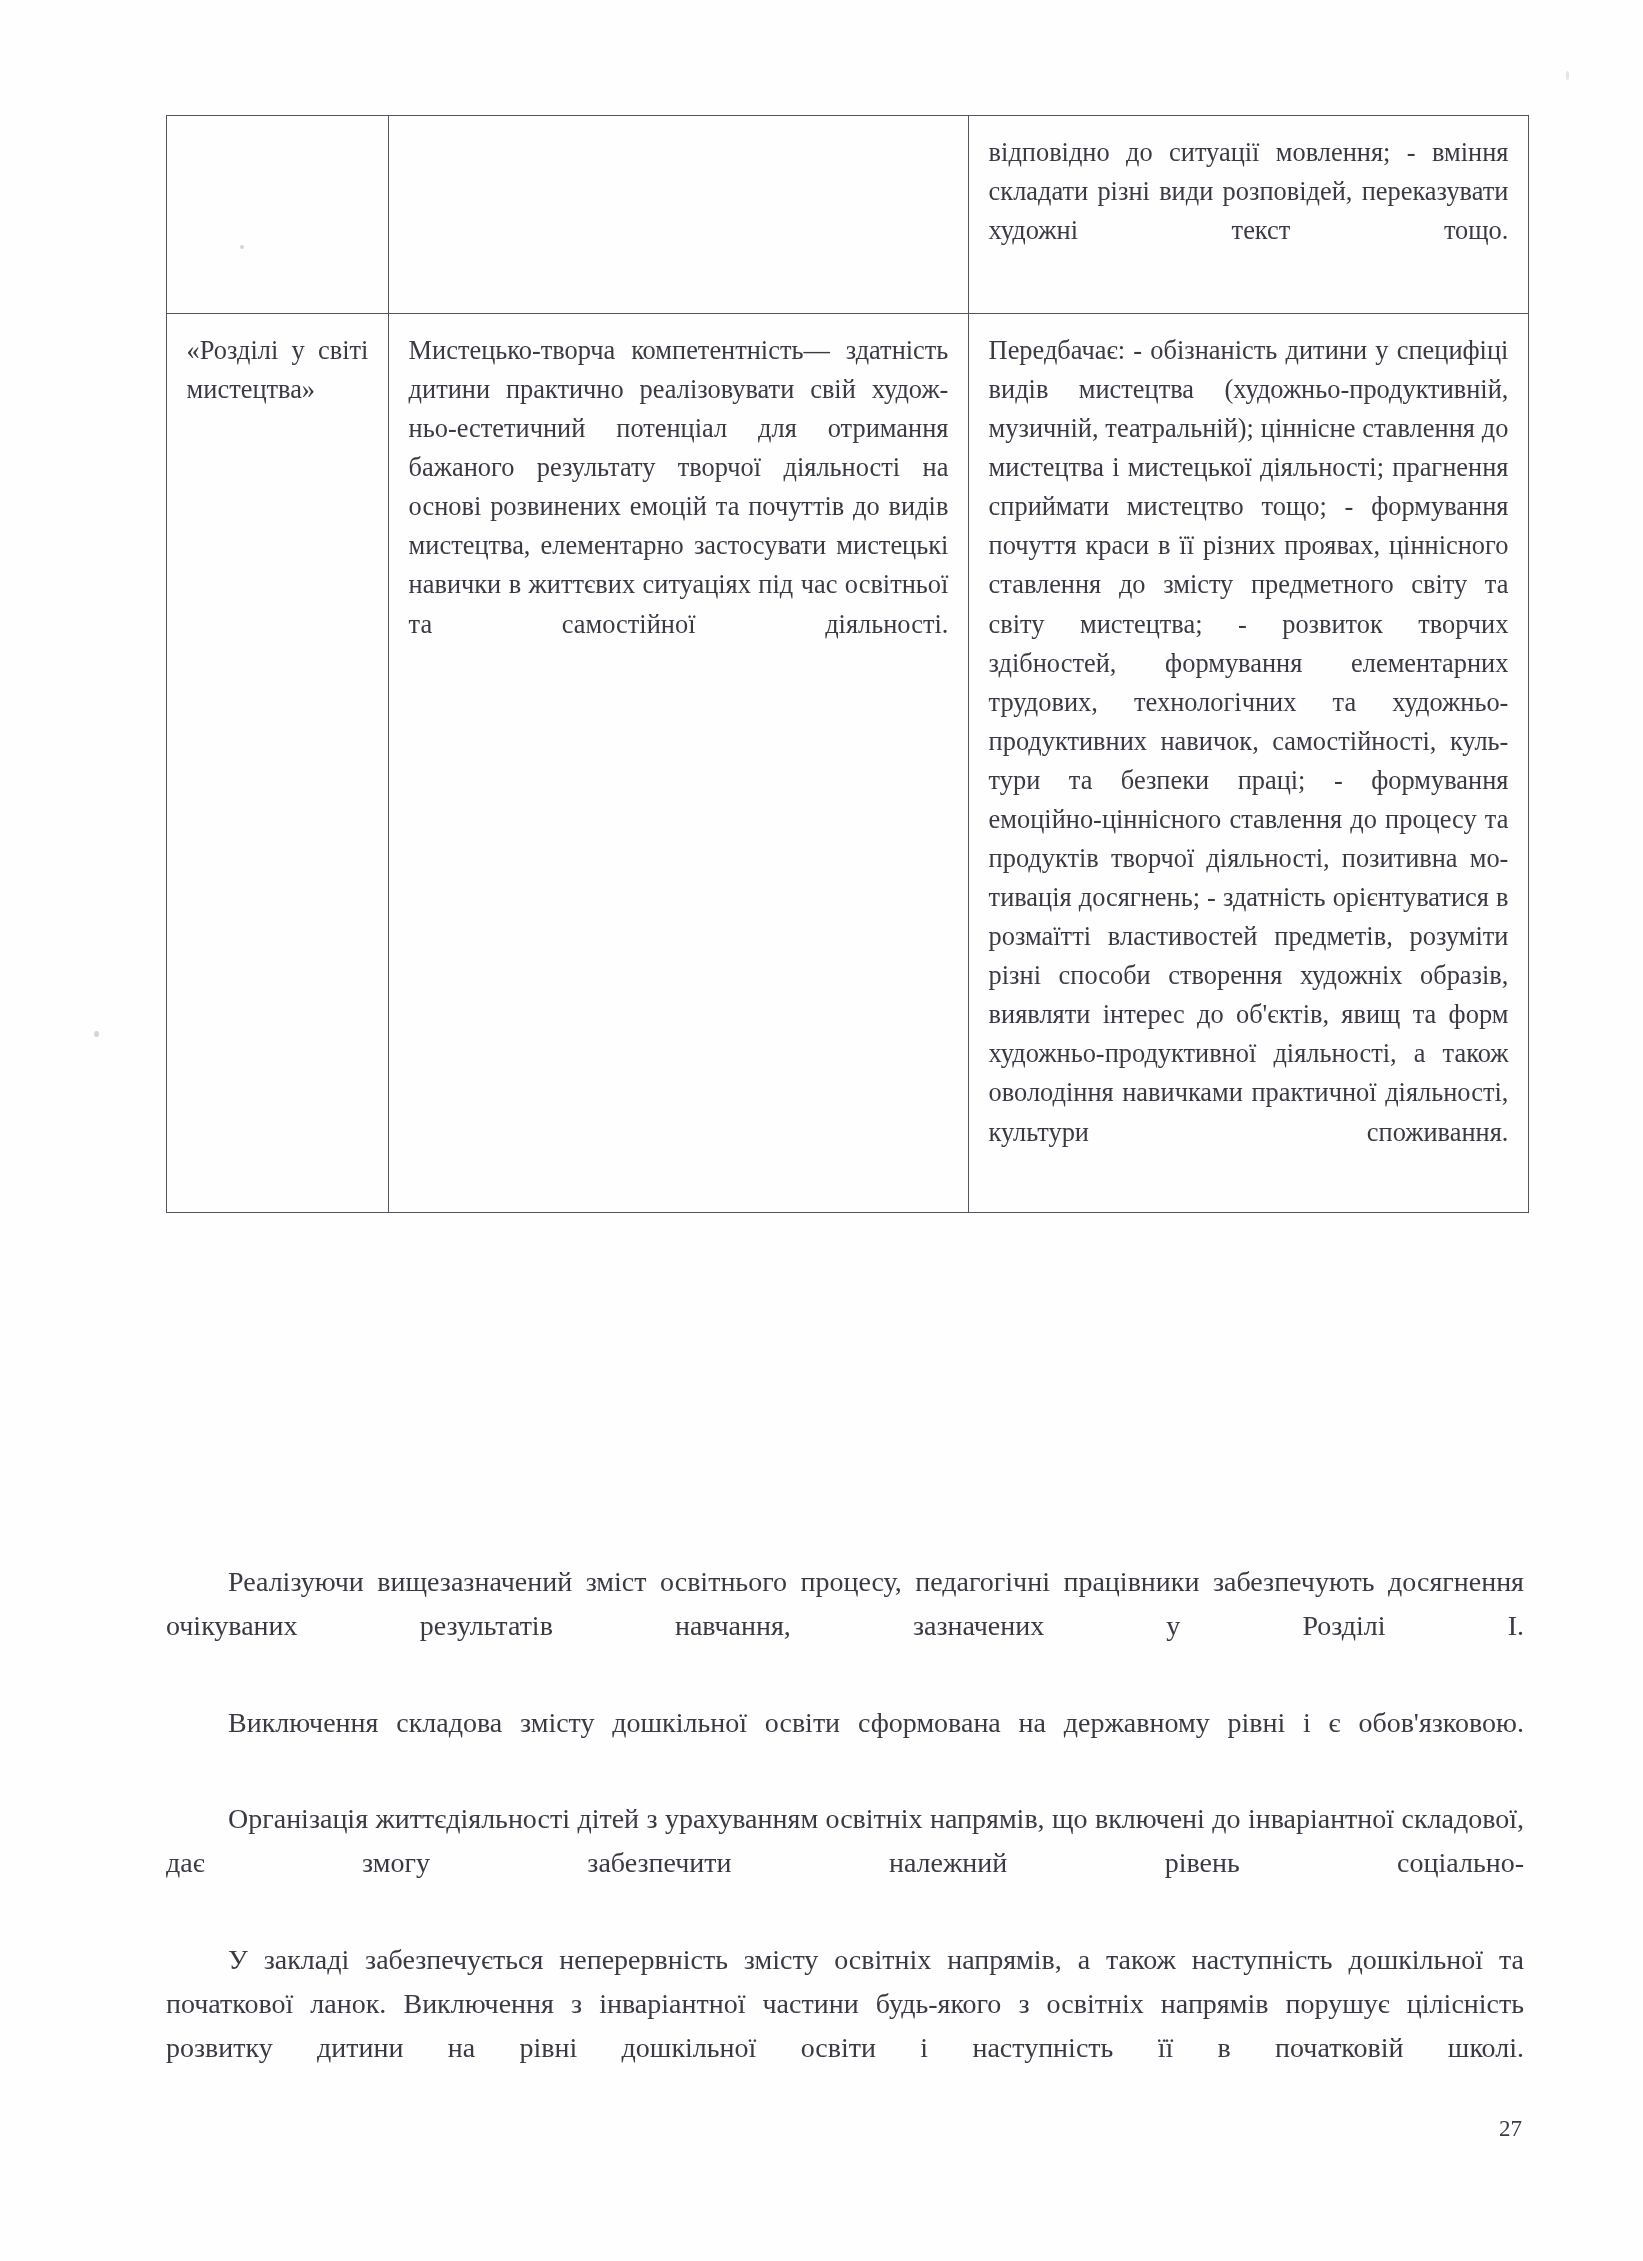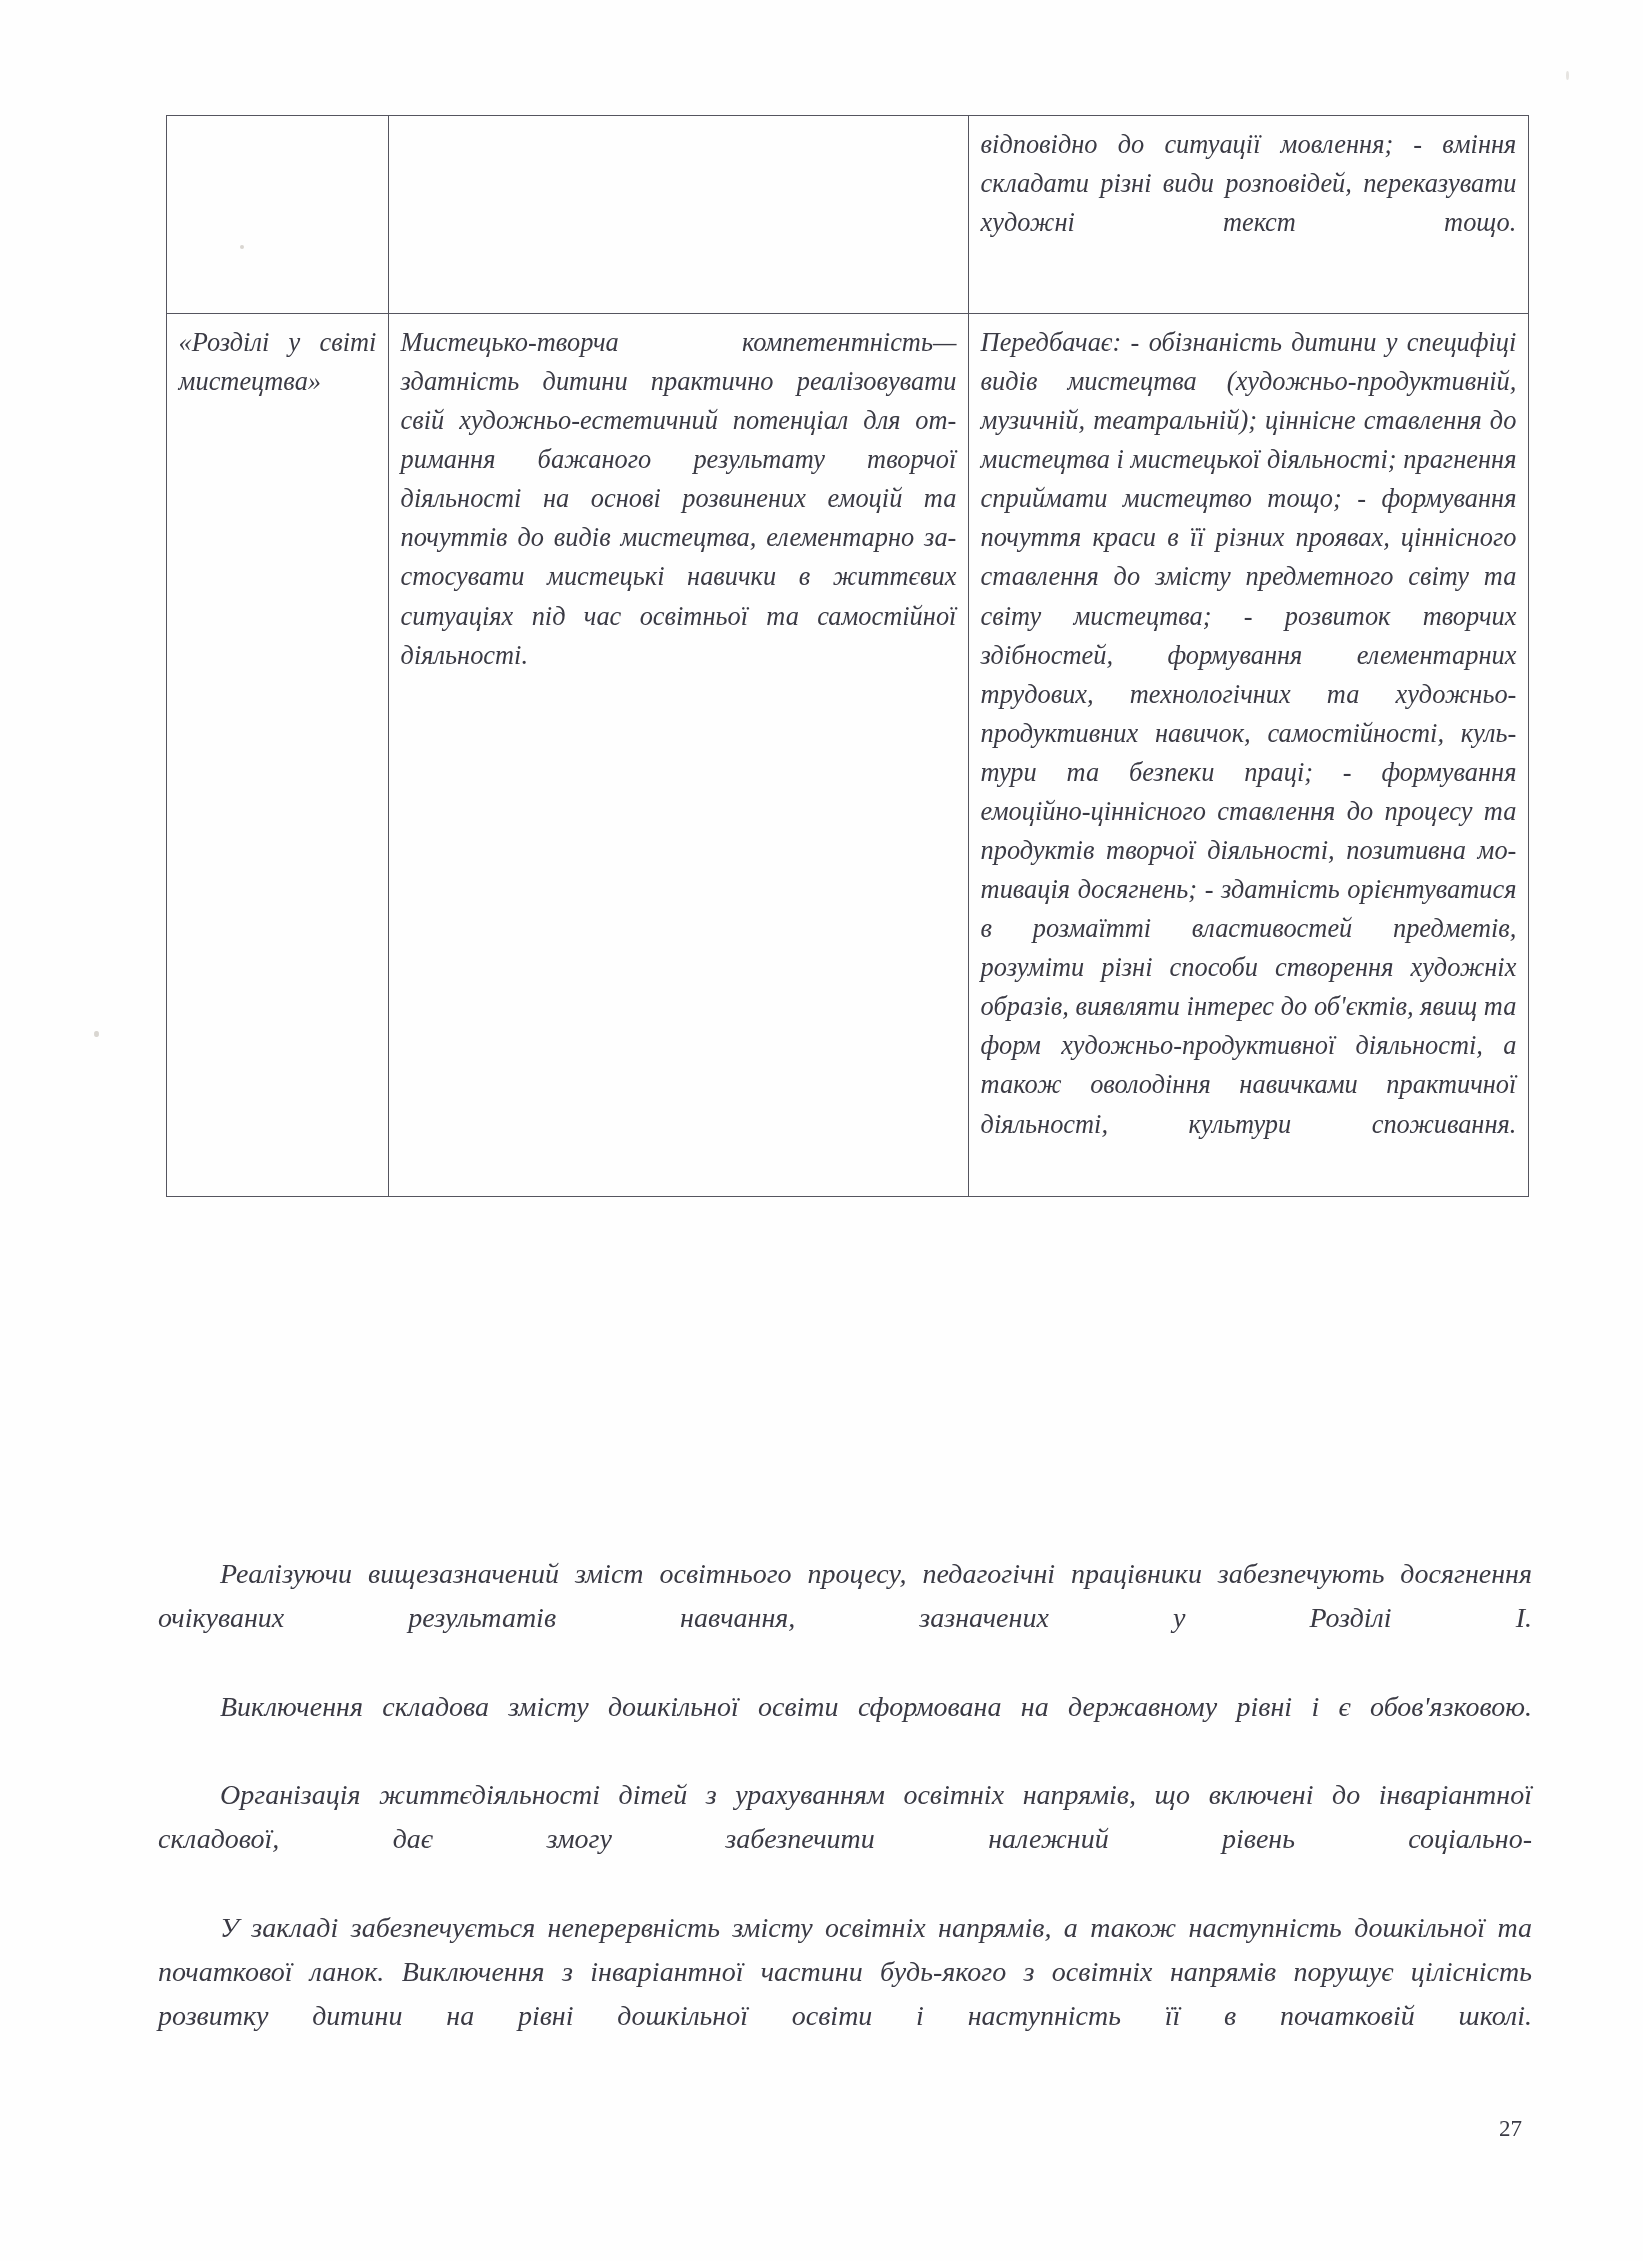--- a/index.html
+++ b/index.html
@@ -53,46 +53,45 @@
     text-align: justify;
     text-justify: inter-word;
     hyphens: manual;
     color: #3a3a44;
   }
   col.c1 { width: 222px; }
   col.c2 { width: 580px; }
   col.c3 { width: 560px; }
 
   td.empty-cell { height: 175px; }
-  td p { margin: 0; font-style: italic; }
+  td p { margin: 8px; }
 
   
   td .just { text-align: justify; }
   td .just::after {
     content: "";
     display: inline-block;
     width: 100%;
   }
 
   
   .body-text {
     position: absolute;
     left: 158px;
     top: 1552px;
     width: 1374px;
     font-size: 28px;
     line-height: 1.58;
     color: #3a3a44;
   }
   .body-text p {
-    margin: 0;
+    margin: 8px;
     text-align: justify;
     text-justify: inter-word;
     text-indent: 62px;
-    font-style: italic;
   }
   .body-text p::after {
     content: "";
     display: inline-block;
     width: 100%;
   }
   .gap-before { margin-top: 40px; }
 
   
   .page-number {

